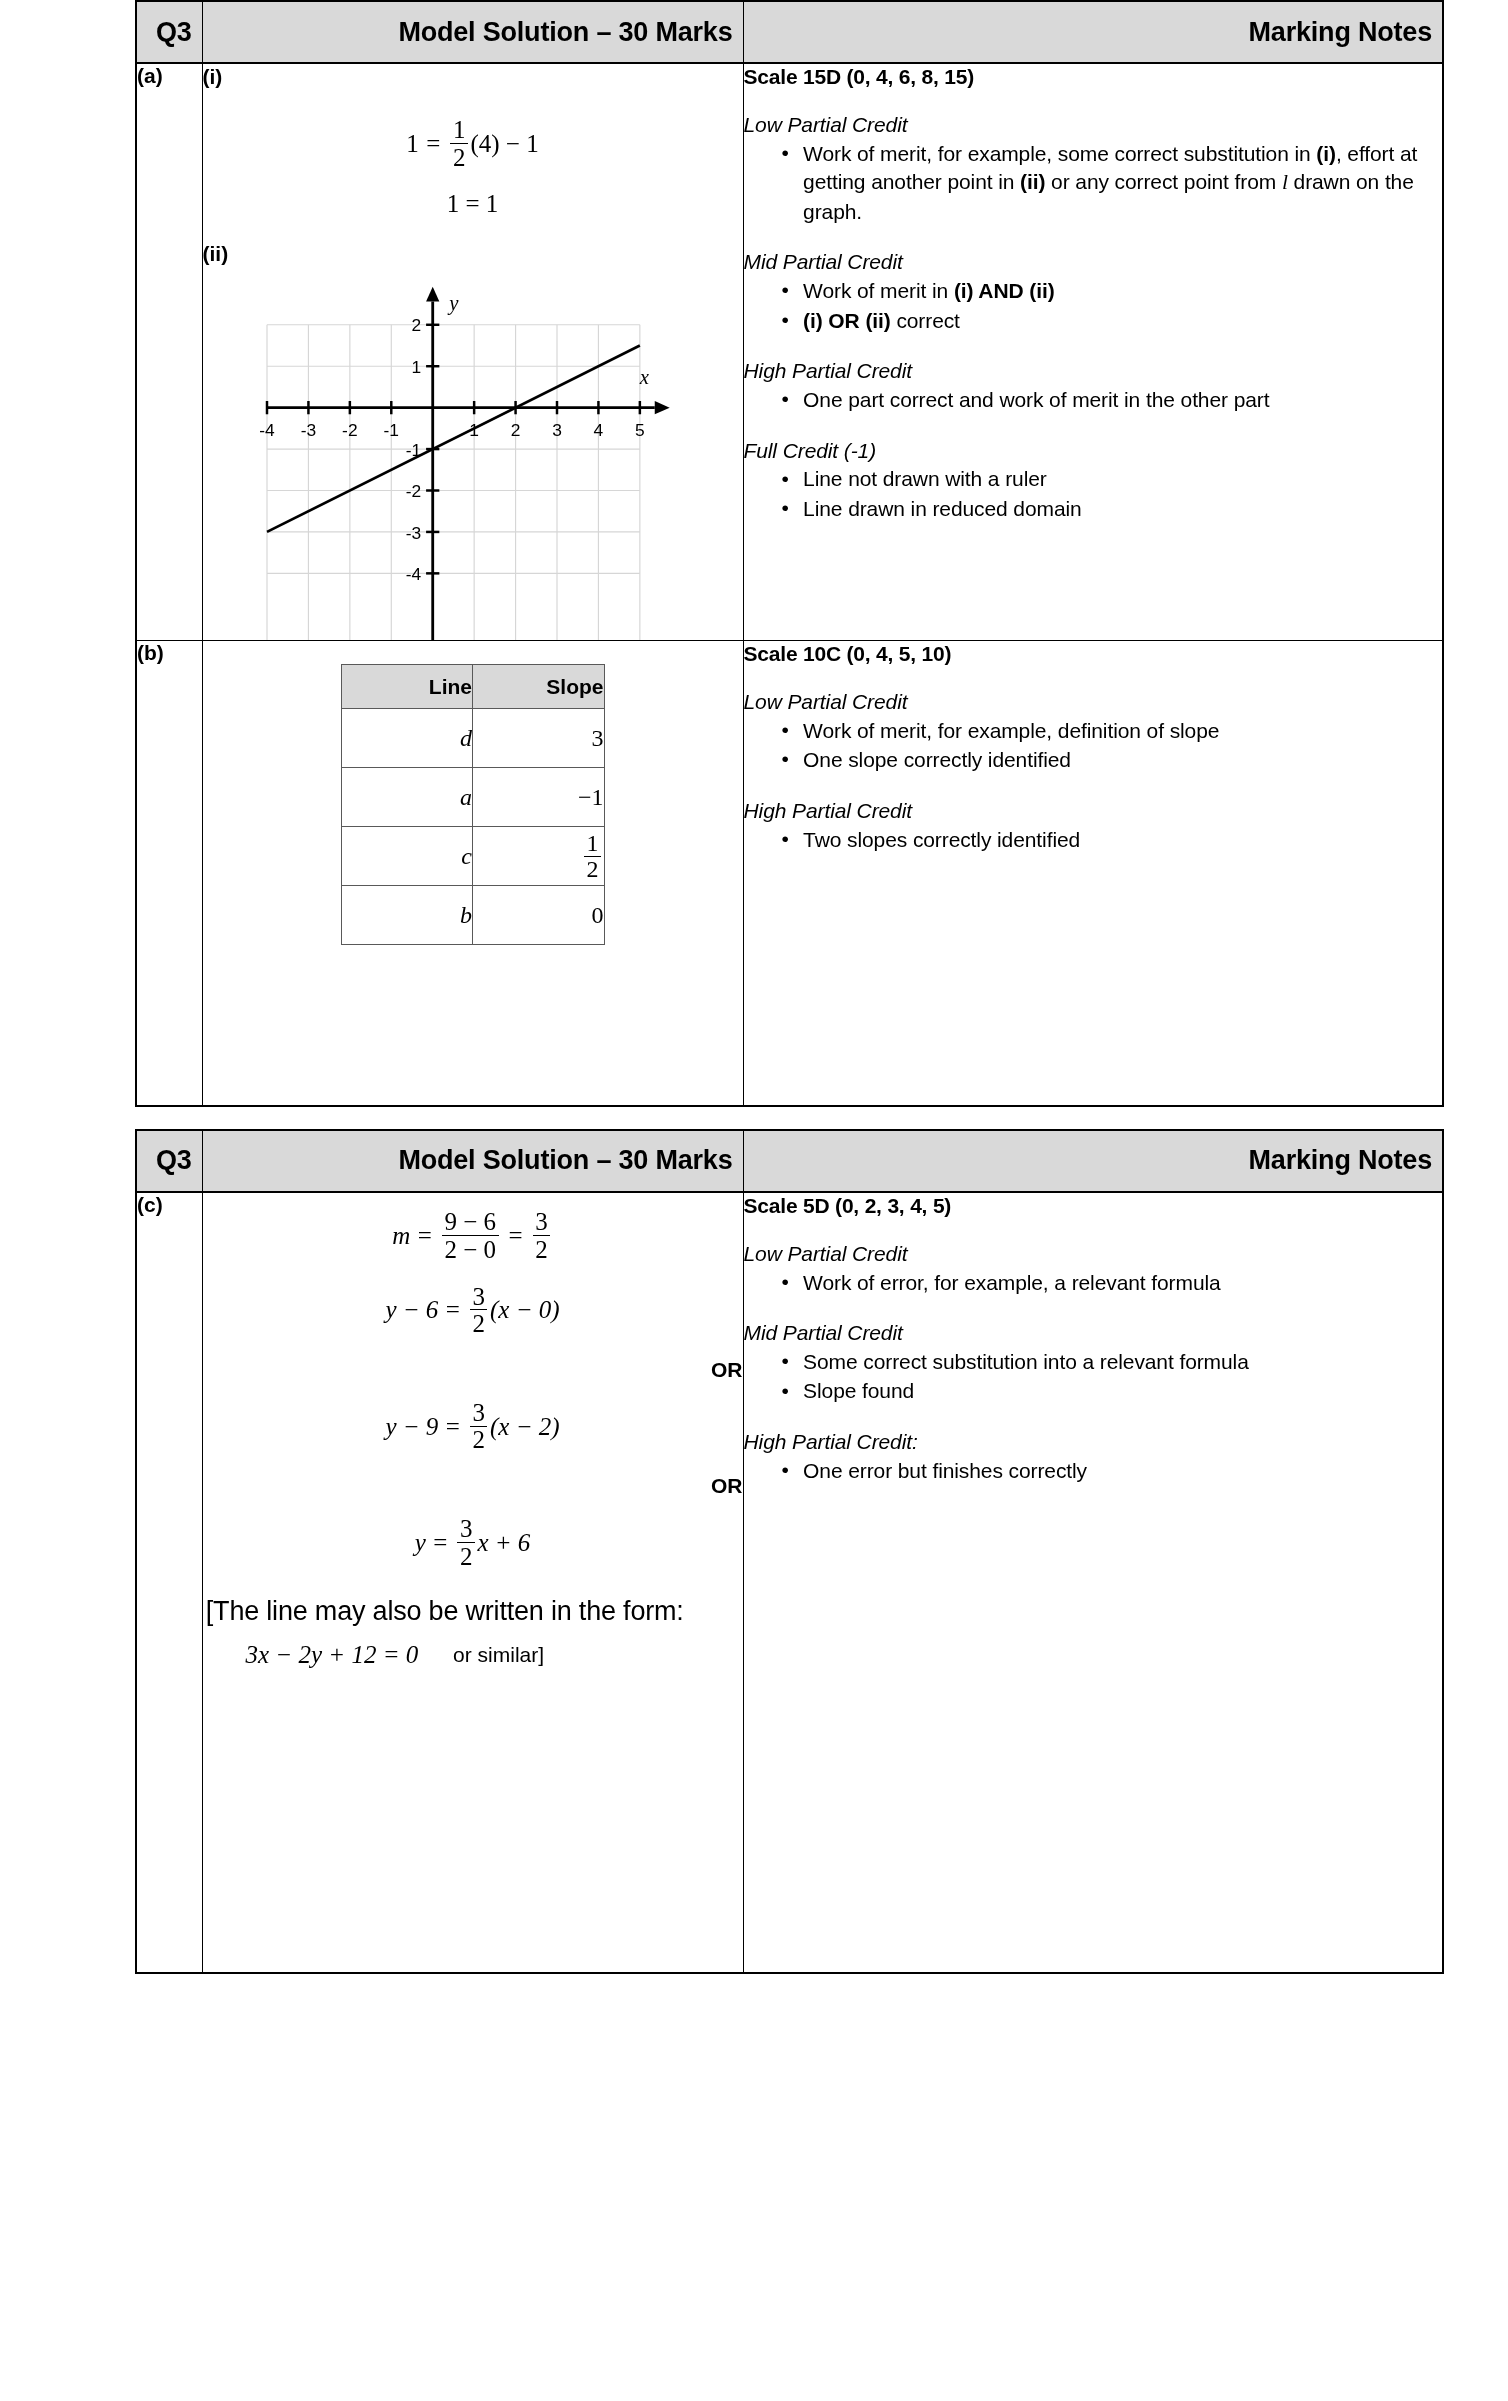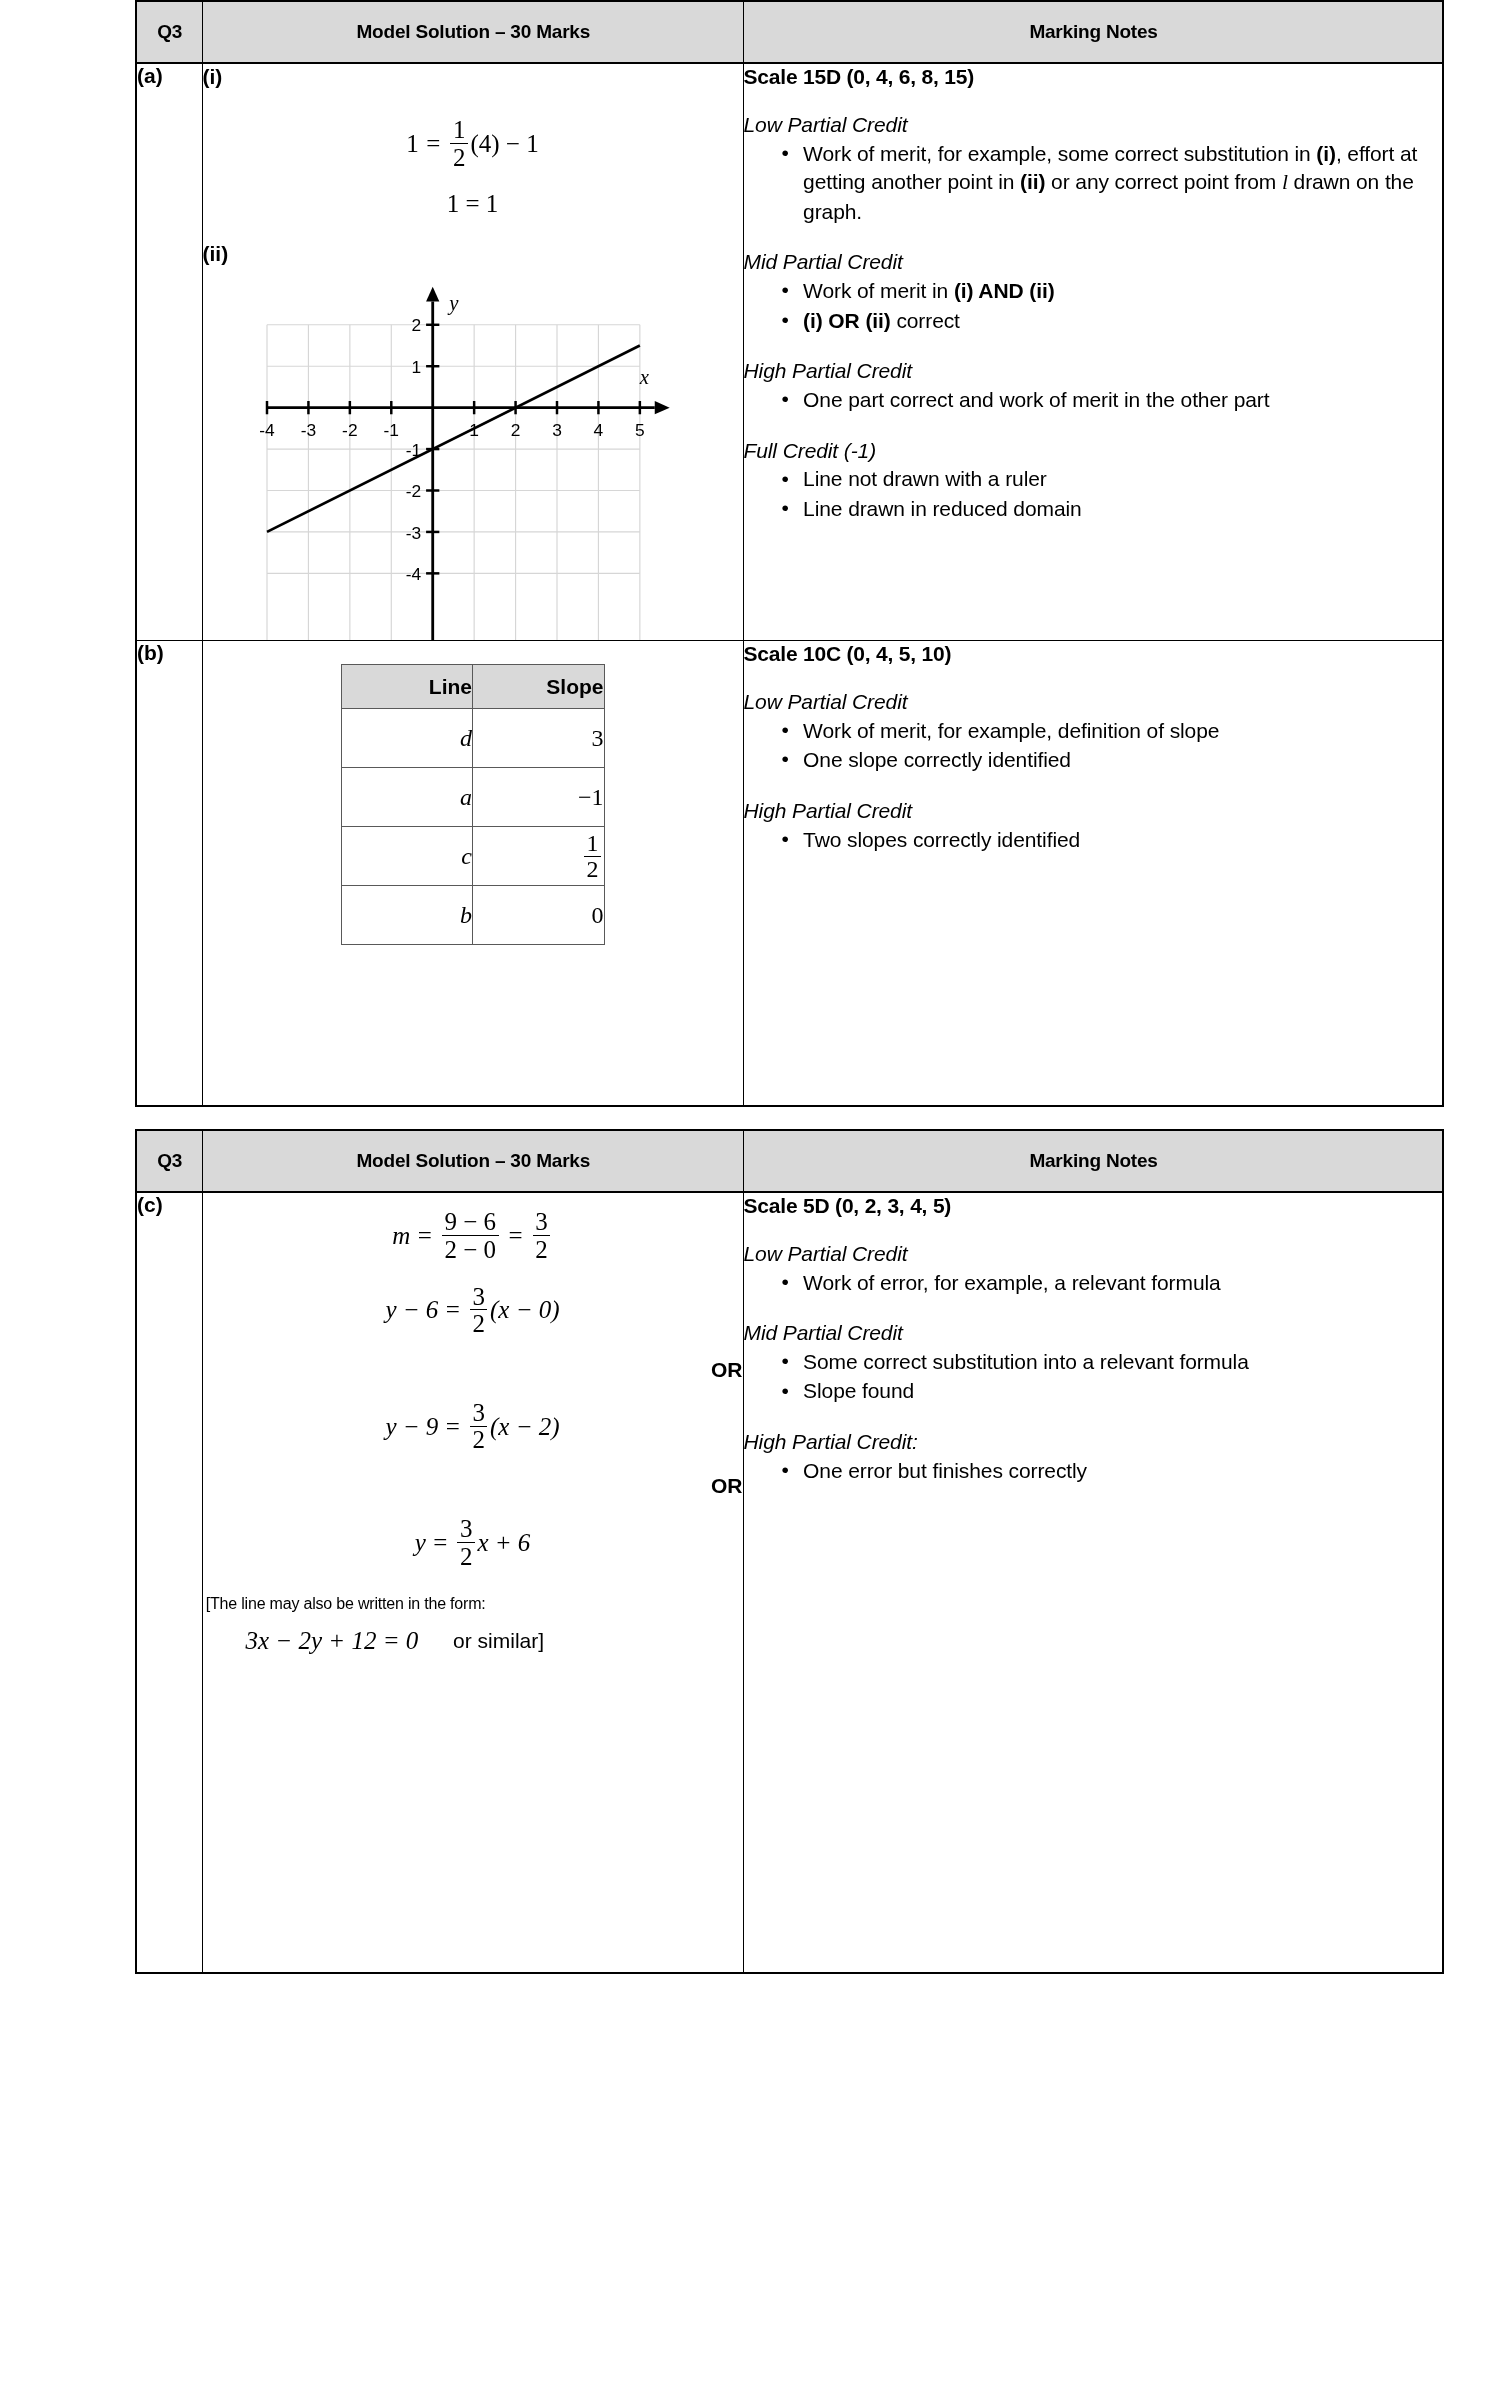--- a/index.html
+++ b/index.html
@@ -35,23 +35,23 @@
     padding: 0;
   }
   .col-q    { width: 66px; }
   .col-sol  { width: 541px; }
   .col-notes{ width: 700px; }
 
   .hdr-row th {
     background: #d9d9d9;
     border-bottom: 2.1px solid #000;
     font-weight: bold;
-    font-size: 19px;
+    font-size: 27px;
     padding: 10px 10px 10px 11.6px;
-    text-align: center;
+    text-align: right;
     vertical-align: middle;
     height: 40px;
     letter-spacing: -0.2px;
     margin-top: 23px;
   }
   .hdr-row th.col-q { padding-left: 10.8px; }
 
   .qlabel {
     font-weight: bold;
     font-size: 21px;
@@ -131,21 +131,21 @@
   .spw { display: inline-block; width: 11.6px; }
 
   .or-line {
     text-align: right;
     font-weight: bold;
     font-size: 21px;
     font-family: "Liberation Sans", sans-serif;
   }
 
   .bracket-note {
-    font-size: 16px;
+    font-size: 27px;
     font-family: "Liberation Sans", sans-serif;
     letter-spacing: -0.2px;
     line-height: 1.3;
   }
 
   
   .roman {
     font-weight: bold;
     font-size: 21px;
     line-height: 1.2;

